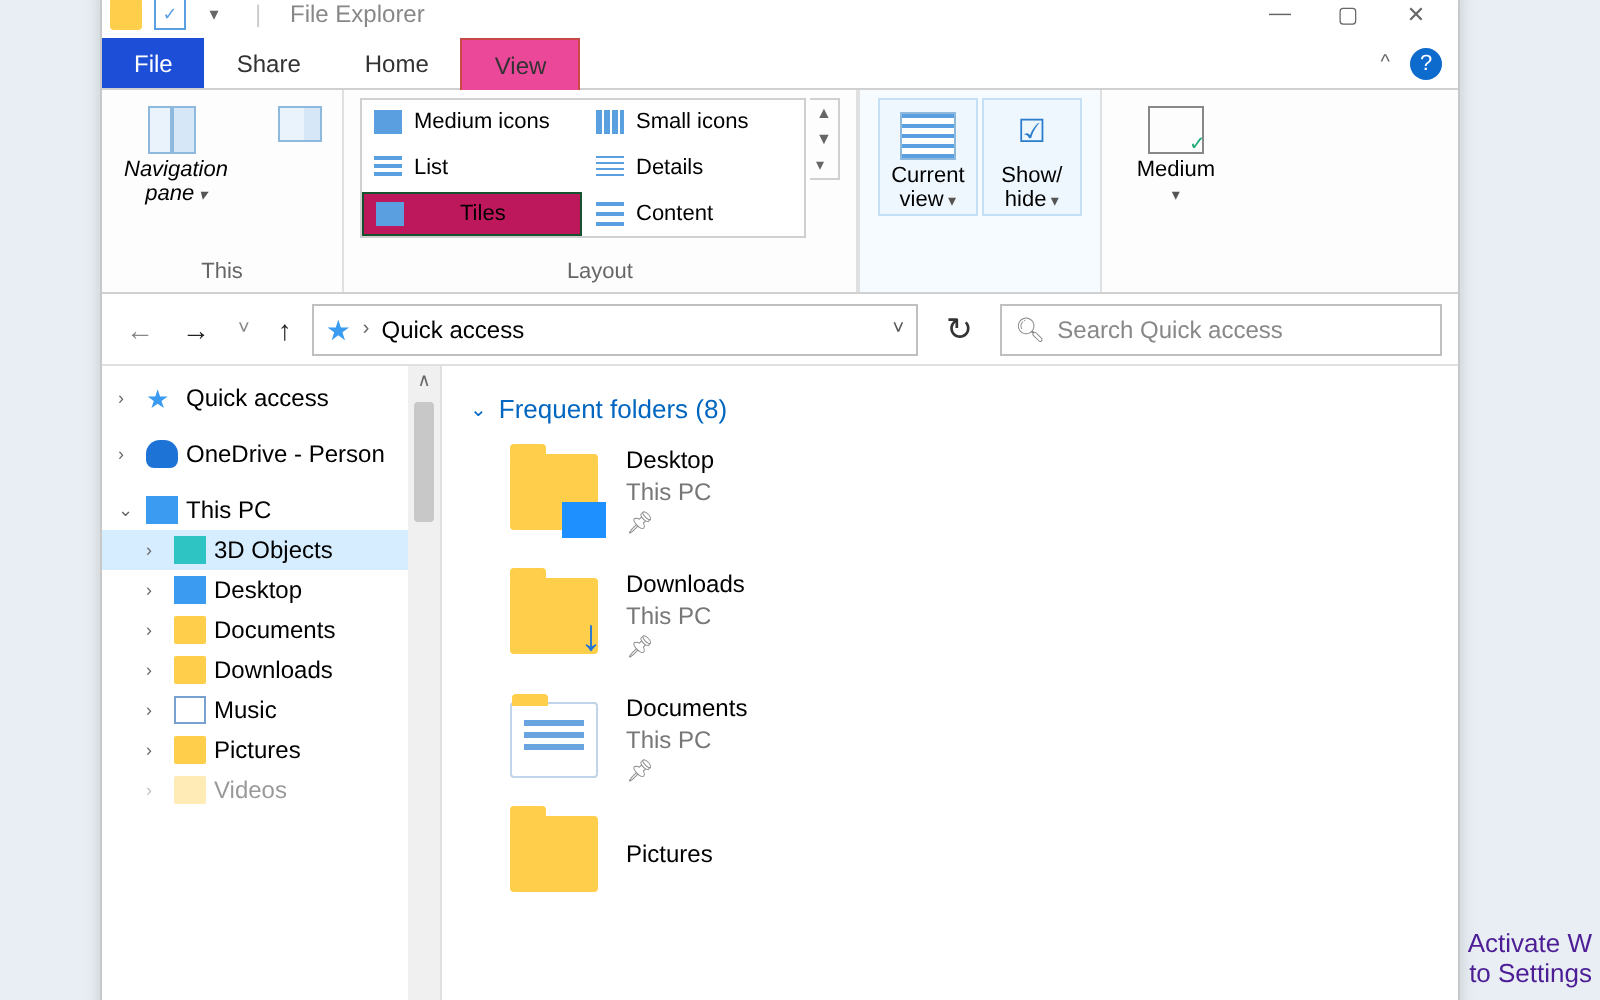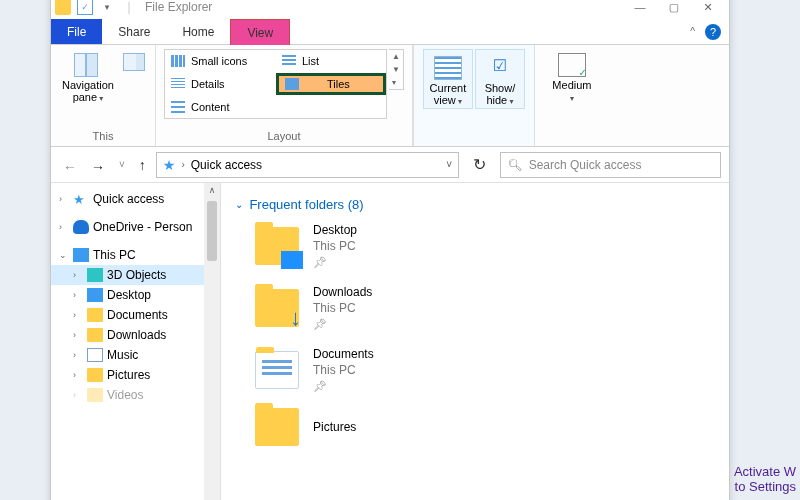--- a/index.html
+++ b/index.html
@@ -18,27 +18,27 @@
 .tabbar .help { margin-left: auto; display: flex; align-items: center; gap: 10px; padding-right: 8px; }
 .help-circle { width: 16px; height: 16px; border-radius: 50%; background: #0c6bcc; color: #fff; font-size: 11px; display: flex; align-items: center; justify-content: center; }
 .ribbon { height: 102px; background: #fdfdfd; border-bottom: 1px solid #d0d0d0; display: flex; }
 .group { border-right: 1px solid #e0e0e0; padding: 4px 8px 2px 8px; display: flex; flex-direction: column; }
 .group-body { flex: 1; display: flex; align-items: flex-start; gap: 2px; }
 .group-label { font-size: 11px; color: #666; text-align: center; padding: 2px 0; }
 .bigbtn { width: 58px; display: flex; flex-direction: column; align-items: center; justify-content: flex-start; font-size: 11px; text-align: center; padding-top: 4px; gap: 2px; cursor: pointer; }
 .bigbtn .ic { width: 28px; height: 24px; }
 .bigbtn .lbl { line-height: 12px; }
 .drops { font-size: 8px; color: #555; }
-.panes-body { gap: 4px; }
+.panes-body { gap: 20px; font-style: italic; }
 .navpane-ic { display: flex; }
 .navpane-ic div { width: 12px; height: 24px; background: #d6e8f7; border: 1px solid #8fb8dd; }
 .navpane-ic div:first-child { background: #eaf3fb; }
 .layout-grid { display: grid; grid-template-columns: 110px 110px; grid-template-rows: 22px 22px 22px; gap: 1px; background: #fff; border: 1px solid #d0d0d0; }
 .layout-item { display: flex; align-items: center; gap: 6px; padding: 0 6px; font-size: 11px; background: #fff; cursor: pointer; }
-.layout-item.sel { background: #fdba74; border: 3px solid #14532d; gap: 28px; }
+.layout-item.sel { background: #be185d; border: 1px solid #14532d; gap: 28px; }
 .li-ic { width: 14px; height: 12px; display: inline-block; }
 .ic-med { background: linear-gradient(#5aa0e0,#5aa0e0); }
 .ic-small { background: repeating-linear-gradient(90deg,#5aa0e0 0 3px,#fff 3px 4px); }
 .ic-list { background: repeating-linear-gradient(#5aa0e0 0 2px,#fff 2px 4px); }
 .ic-details { background: repeating-linear-gradient(#5aa0e0 0 1px,#fff 1px 3px); }
 .ic-tiles { background: #5aa0e0; }
 .ic-content { background: repeating-linear-gradient(#5aa0e0 0 2px,#fff 2px 5px); }
 .cv-group { border-left: 1px solid #e0e0e0; border-right: 1px solid #e0e0e0; background: #f6fbff; }
 .cv-body { gap: 0; }
 .cv-btn { width: 50px; background: #eef7fe; border: 1px solid #c5e0f5; margin: 0 1px; padding-top: 6px; }
@@ -129,20 +129,24 @@
           <div class="ic" style="width:22px;height:18px;border:1px solid #8fb8dd;background:linear-gradient(90deg,#eaf3fb 60%,#d6e8f7 60%);"></div>
         </div>
       </div>
       <div class="group-label">This</div>
     </div>
 
     <div class="group">
       <div class="group-body">
         <div class="layout-grid">
           <div class="layout-item">
+              <span class="li-ic ic-med"></span>
+              <span>Medium icons</span>
+            </div>
+          <div class="layout-item">
               <span class="li-ic ic-small"></span>
               <span>Small icons</span>
             </div>
           <div class="layout-item">
               <span class="li-ic ic-list"></span>
               <span>List</span>
             </div>
           <div class="layout-item">
               <span class="li-ic ic-details"></span>
               <span>Details</span>

